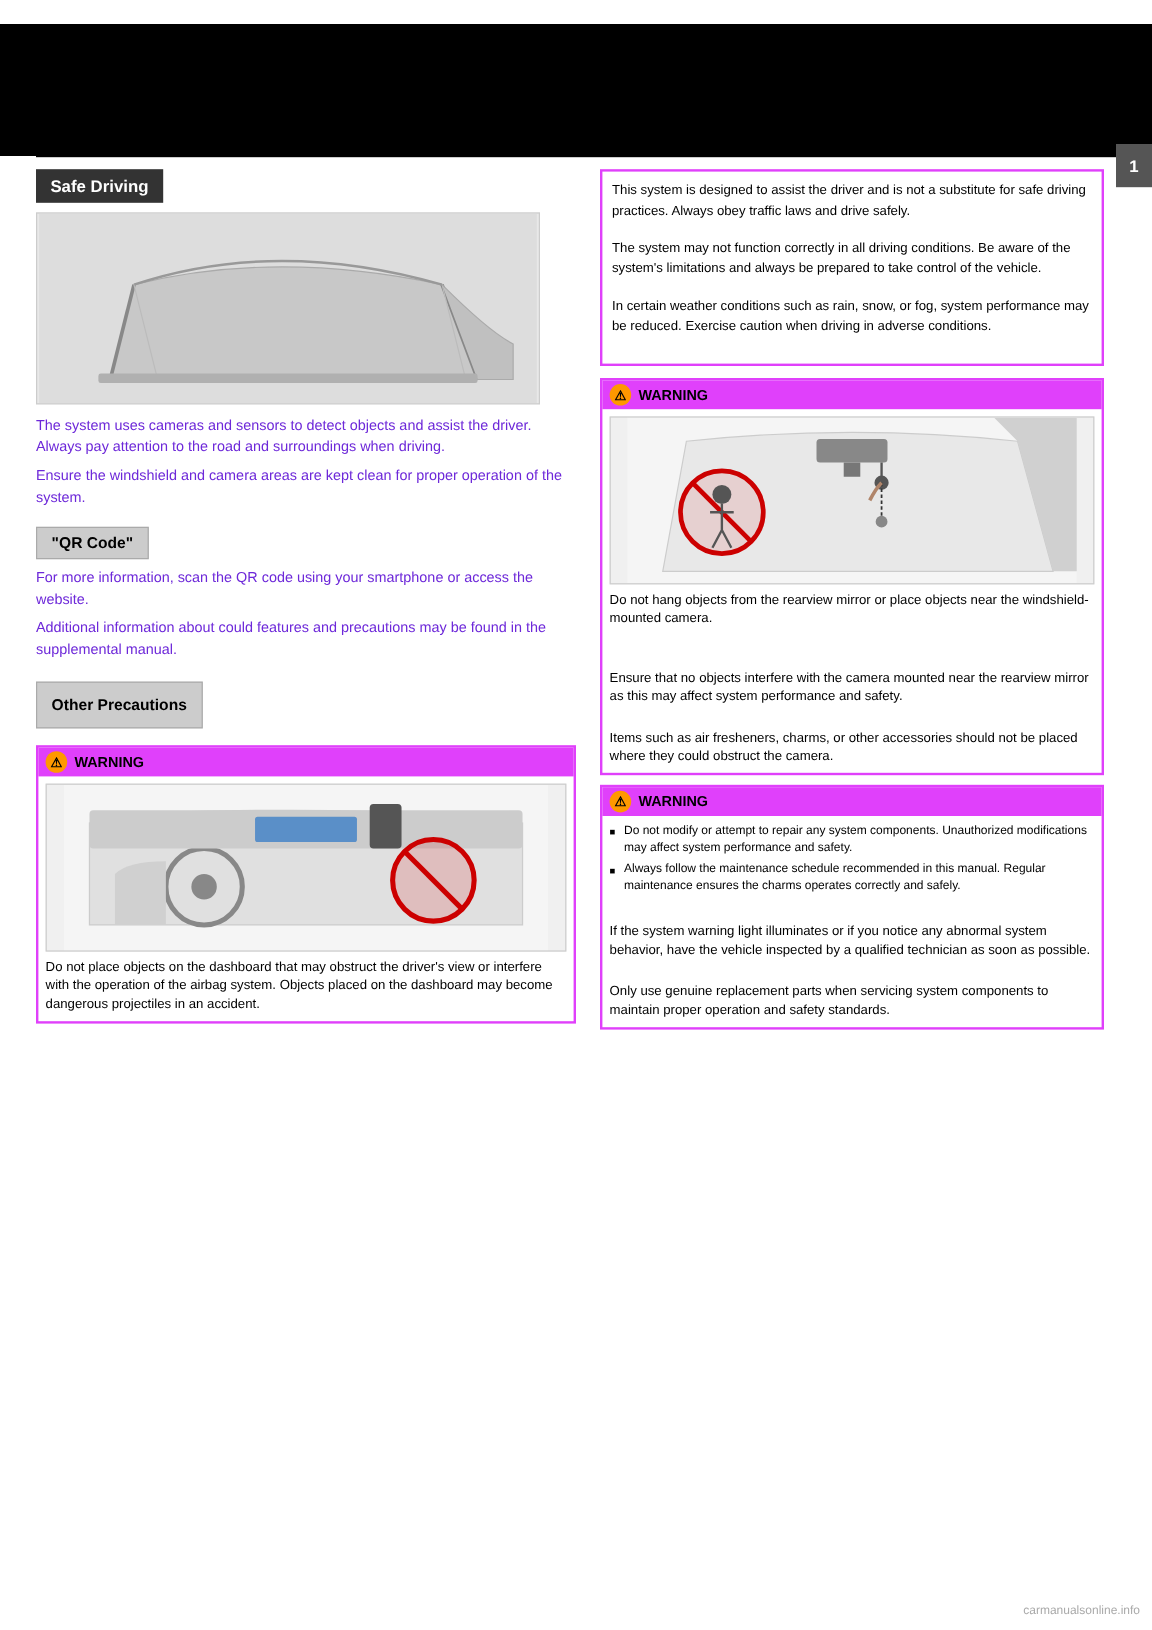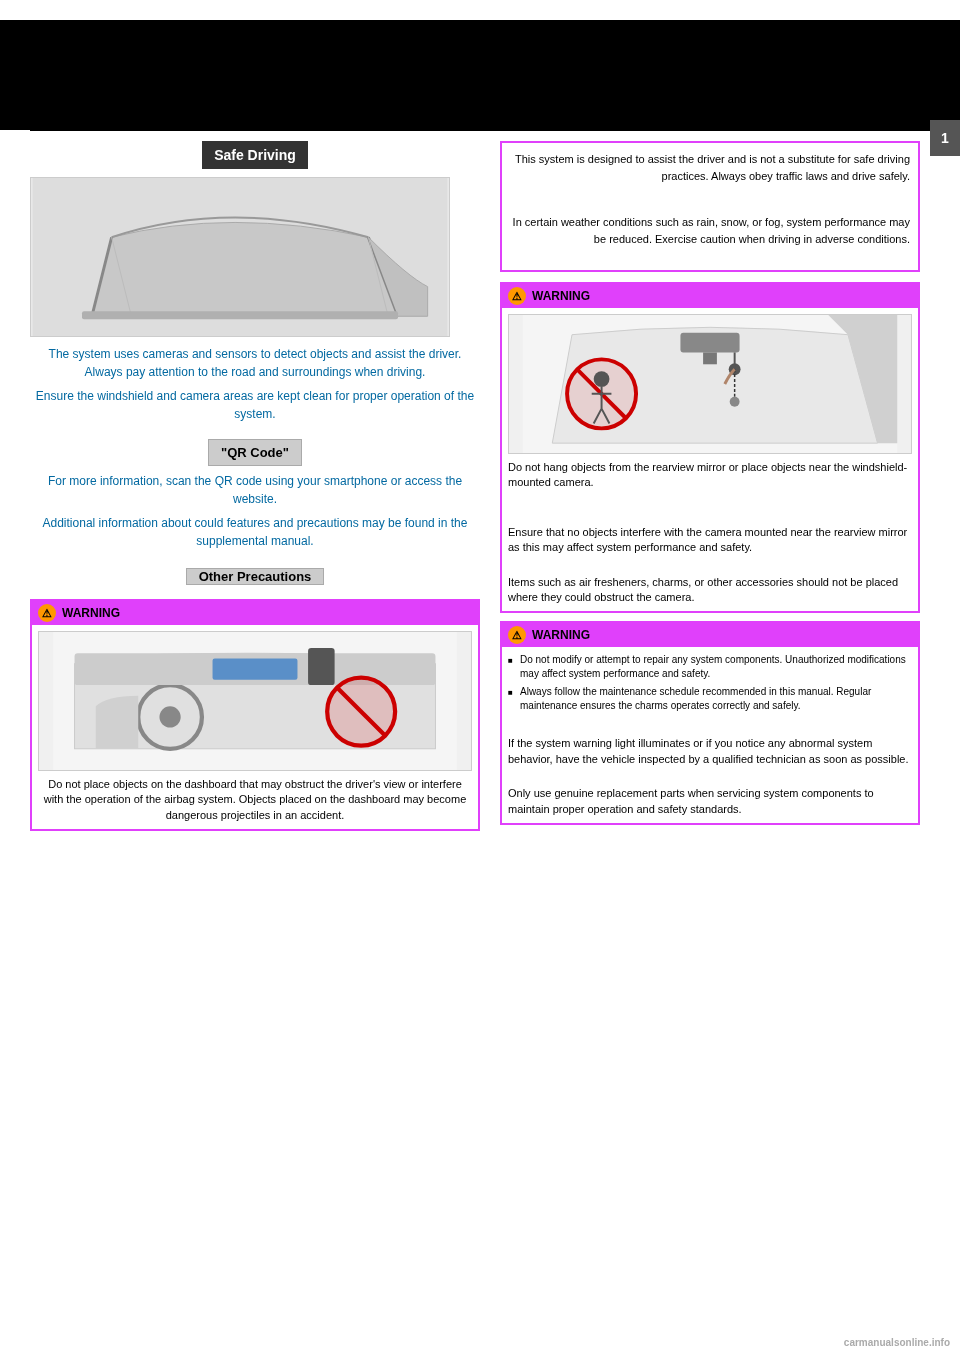--- a/index.html
+++ b/index.html
@@ -40,21 +40,20 @@
       display: flex;
       margin: 0 30px;
       position: relative;
     }
 
     
     .left-col {
       width: 460px;
       padding: 10px 10px 10px 0;
       flex-shrink: 0;
-      text-align: center;
     }
 
     
     .right-col {
       width: 430px;
       padding: 10px 0 10px 10px;
       flex-shrink: 0;
     }
 
     
@@ -77,21 +76,21 @@
       font-weight: bold;
       border: 1px solid #aaa;
       display: inline-block;
       margin: 10px 0 6px 0;
     }
 
     
     .other-tab {
       background: #ccc;
       color: #000;
-      padding: 0 12px;
+      padding: 11px 12px;
       font-size: 13px;
       font-weight: bold;
       border: 1px solid #aaa;
       display: inline-block;
       margin: 12px 0 6px 0;
     }
 
     
     .car-image {
       width: 420px;
@@ -108,21 +107,21 @@
     .car-svg {
       width: 100%;
       height: 100%;
     }
 
     
     .body-text {
       font-size: 12px;
       line-height: 1.5;
       margin-bottom: 6px;
-      color: #0369a1;
+      color: #6d28d9;
     }
 
     
     .warning-box {
       border: 2px solid #e040fb;
       margin: 8px 0;
       padding: 6px;
     }
 
     .warning-header {
@@ -168,21 +167,20 @@
       align-items: center;
       justify-content: center;
       overflow: hidden;
     }
 
     
     .info-box-pink {
       border: 2px solid #e040fb;
       padding: 8px;
       margin-bottom: 10px;
-      text-align: right;
     }
 
     .info-box-text {
       font-size: 11px;
       line-height: 1.5;
       color: #000;
     }
 
     
     .chapter-tab {
@@ -220,21 +218,20 @@
       top: 2px;
     }
 
     
     .watermark {
       position: fixed;
       bottom: 10px;
       right: 10px;
       font-size: 10px;
       color: #aaa;
-      font-weight: bold;
     }
 
     .warning-img-inner {
       width: 100%;
       height: 100%;
     }
   </style>
 </head>
 <body>
 
@@ -326,20 +323,21 @@
         <p class="warning-text">Do not place objects on the dashboard that may obstruct the driver's view or interfere with the operation of the airbag system. Objects placed on the dashboard may become dangerous projectiles in an accident.</p>
       </div>
 
     </div>
 
     <div class="right-col">
 
       <div class="info-box-pink">
         <p class="info-box-text">This system is designed to assist the driver and is not a substitute for safe driving practices. Always obey traffic laws and drive safely.</p>
         <br>
+        <p class="info-box-text">The system may not function correctly in all driving conditions. Be aware of the system's limitations and always be prepared to take control of the vehicle.</p>
         <br>
         <p class="info-box-text">In certain weather conditions such as rain, snow, or fog, system performance may be reduced. Exercise caution when driving in adverse conditions.</p>
         <br>
       </div>
 
       <div class="warning-box">
         <div class="warning-header">
           <div class="warning-icon">⚠</div>
           <span>WARNING</span>
         </div>

